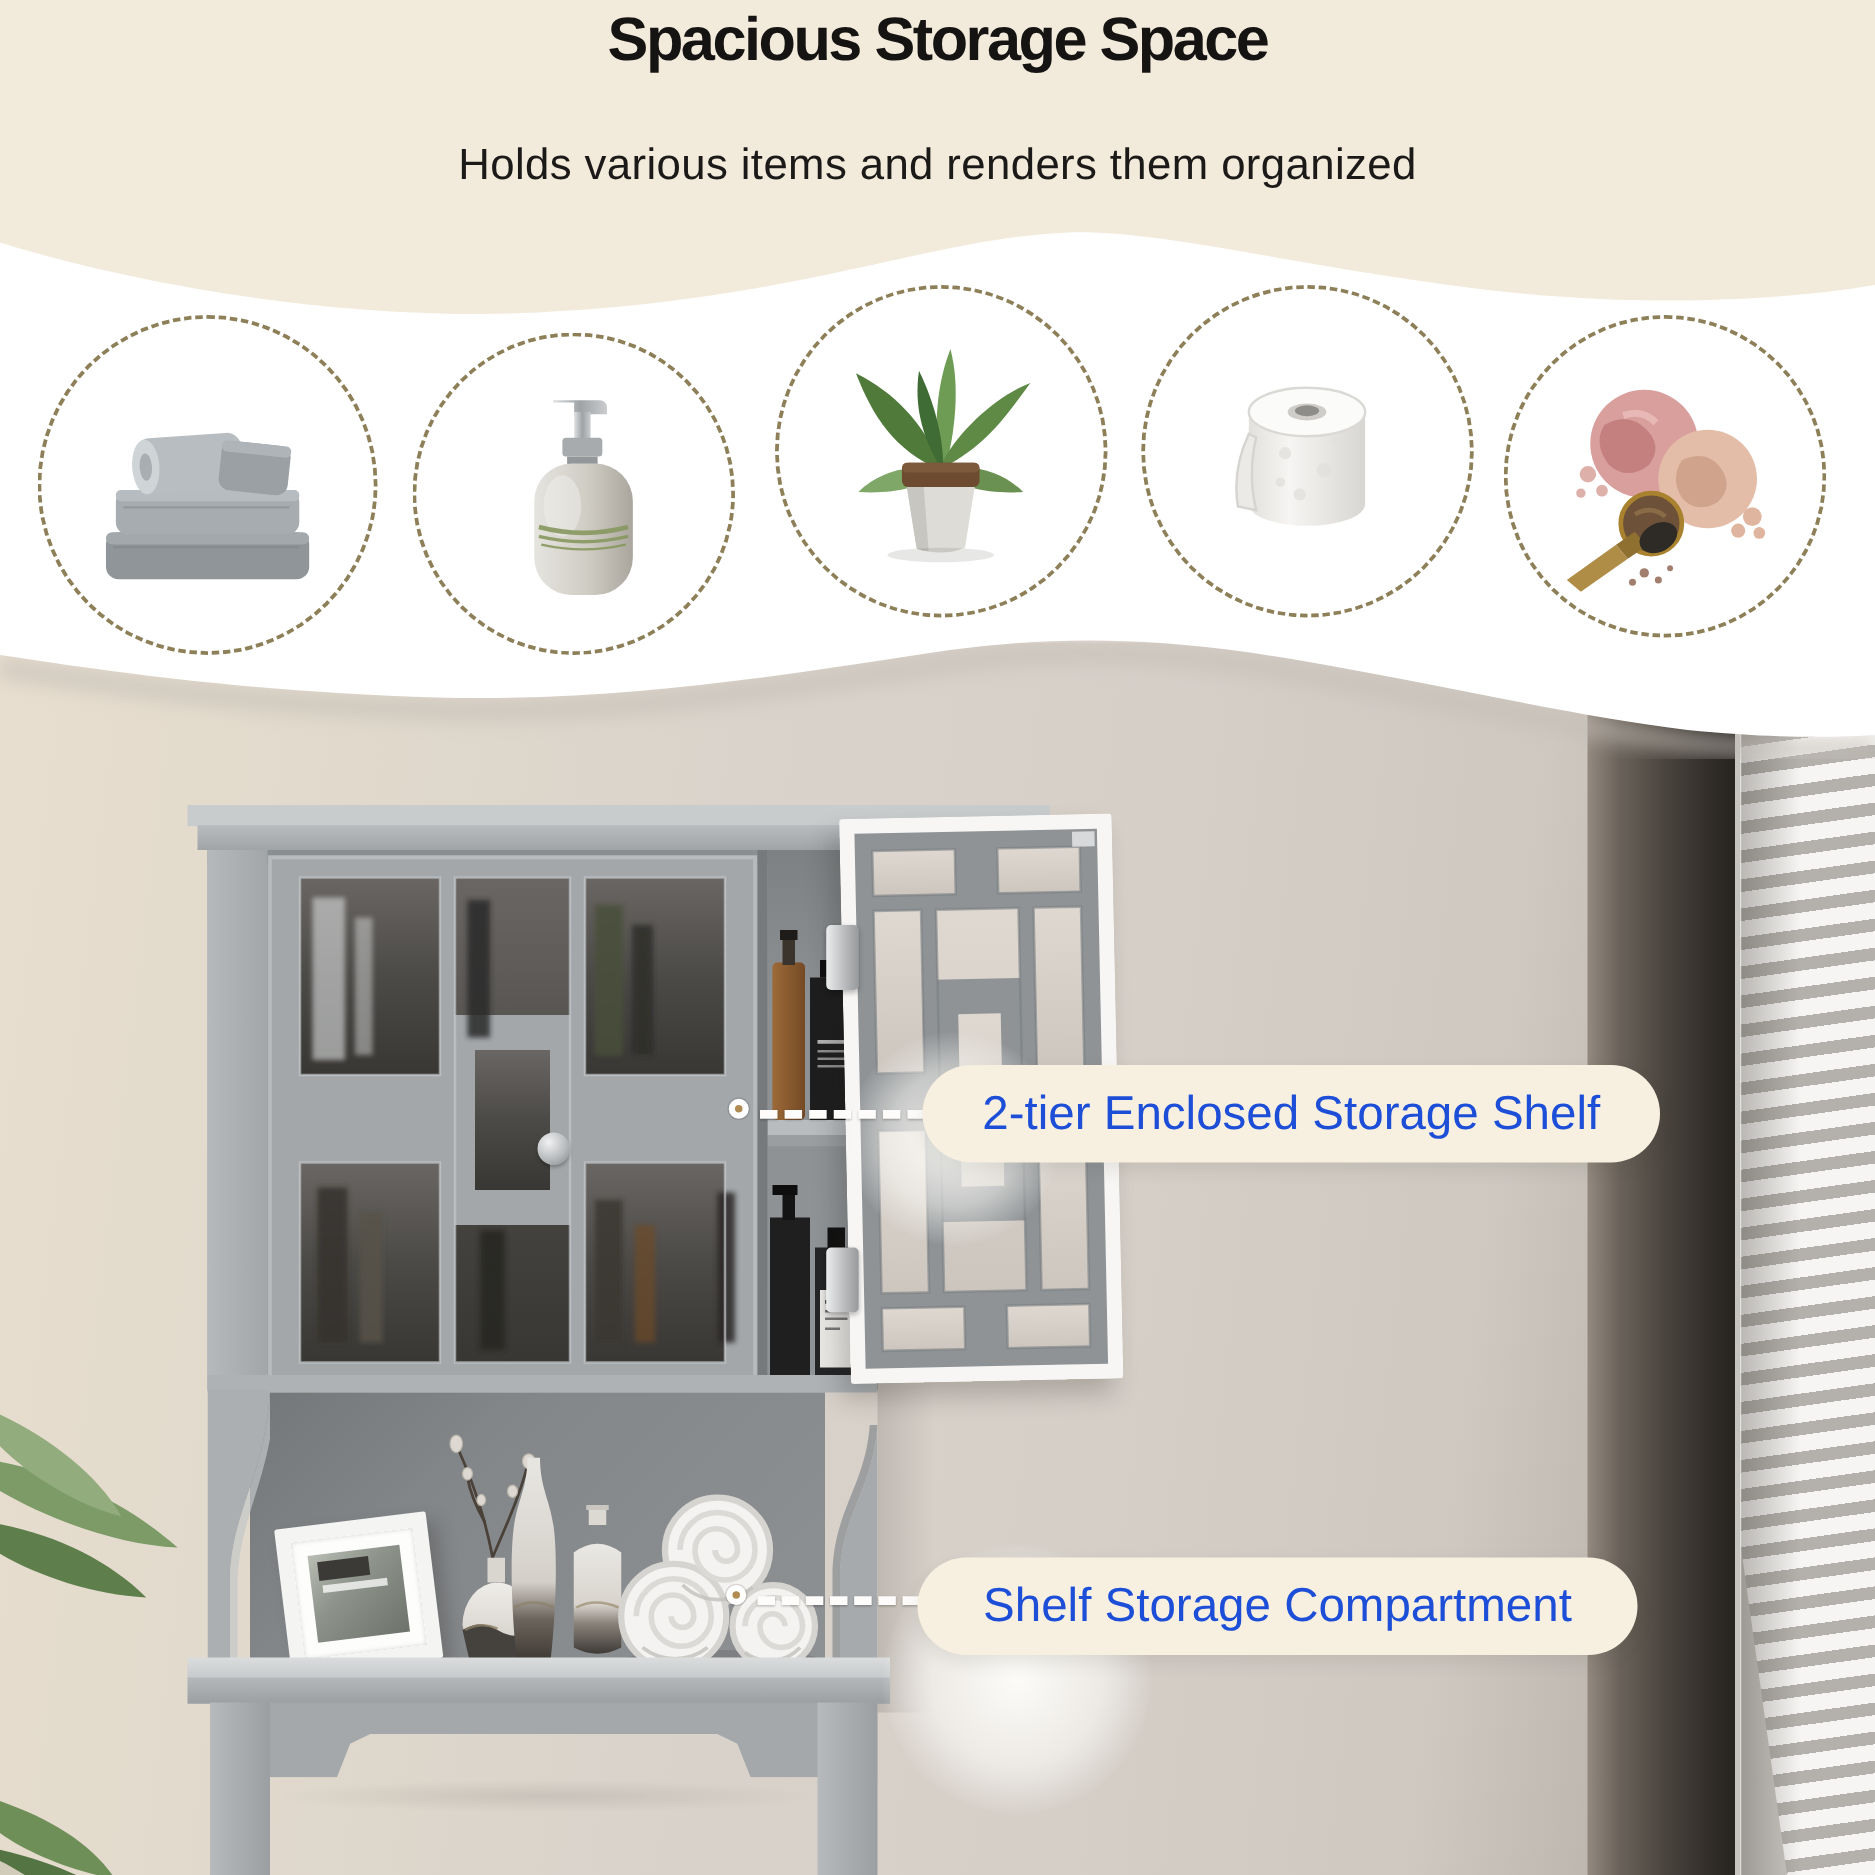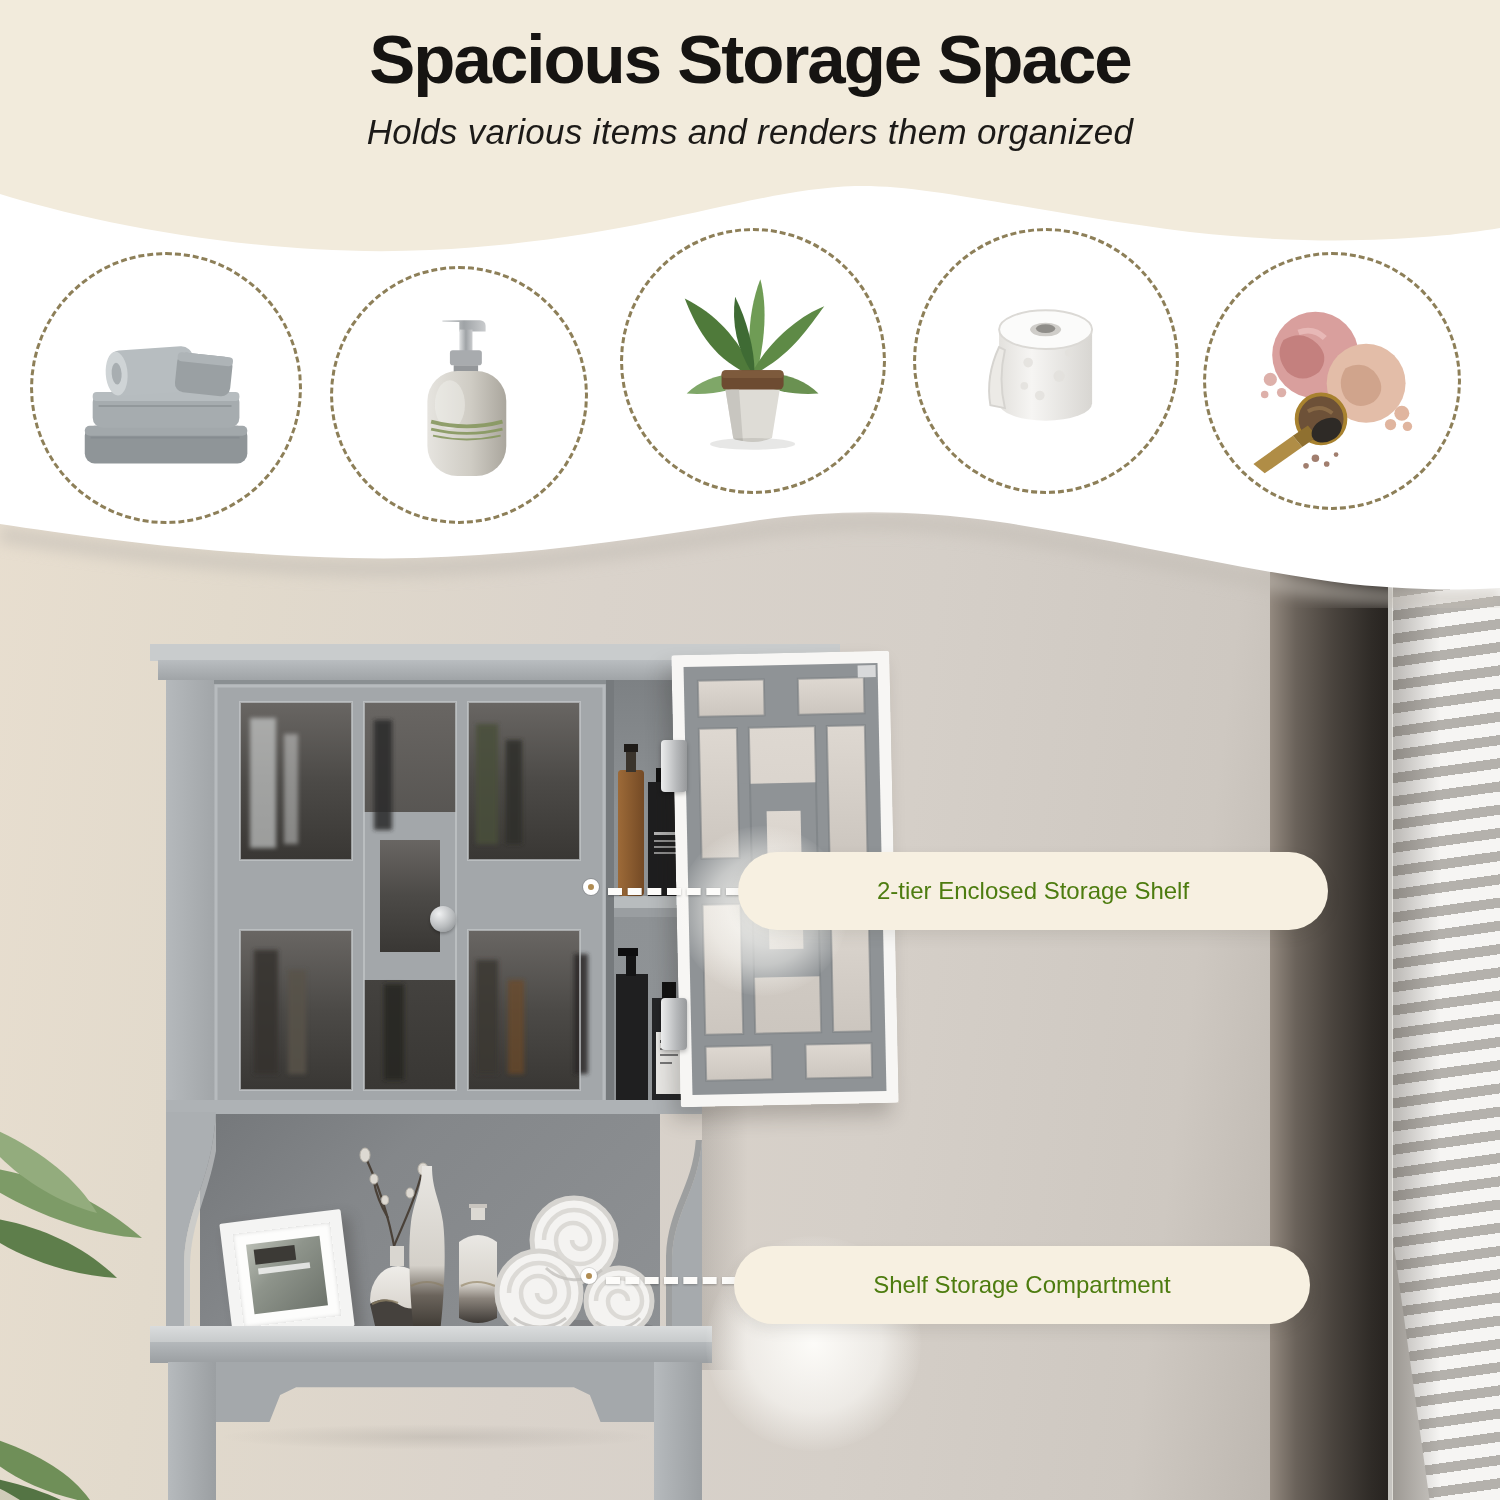--- a/index.html
+++ b/index.html
@@ -73,38 +73,38 @@
   .photo-frame .mat{width:100%;height:100%;background:#fdfdfc;padding:12px;box-shadow:inset 0 0 4px rgba(0,0,0,.15);}
   .photo-frame .pic{width:100%;height:100%;background:linear-gradient(140deg,#b9bdb4 0%,#8e948b 40%,#6d736b 100%);position:relative;}
   .photo-frame .pic:before{content:"";position:absolute;left:10%;top:8%;width:55%;height:22%;background:#3c3a36;}
   .photo-frame .pic:after{content:"";position:absolute;left:12%;top:36%;width:70%;height:8%;background:rgba(255,255,255,.75);}
 
   
   #white-wave{position:absolute;left:0;top:0;z-index:5;pointer-events:none;}
   #cream-wave{position:absolute;left:0;top:0;z-index:6;pointer-events:none;}
 
   
-  .title{position:absolute;left:0;top:20px;width:100%;text-align:center;z-index:7;
-    font-size:69px;font-weight:bold;letter-spacing:-2px;color:var(--title-text,#161412);}
+  .title{position:absolute;left:0;top:4px;width:100%;text-align:center;z-index:7;
+    font-size:49px;font-weight:bold;letter-spacing:-2px;color:var(--title-text,#161412);}
   .subtitle{position:absolute;left:0;top:112px;width:100%;text-align:center;z-index:7;
-    font-size:35px;color:#1c1a18;letter-spacing:.3px;font-style:italic;}
+    font-size:35px;color:#1c1a18;letter-spacing:.3px;}
 
   
   .feature-circle{position:absolute;z-index:7;border-radius:50%;background:#fff;
     border:3px dashed var(--dashed-circle,#8d7f58);display:flex;align-items:center;justify-content:center;}
   .feature-circle svg{width:82%;height:82%;}
   .fc1{left:30px;top:252px;width:272px;height:272px;}
   .fc2{left:330px;top:266px;width:258px;height:258px;}
   .fc3{left:620px;top:228px;width:266px;height:266px;}
   .fc4{left:913px;top:228px;width:266px;height:266px;}
   .fc5{left:1203px;top:252px;width:258px;height:258px;}
 
   
   .callout-pill{position:absolute;z-index:9;background:var(--callout-bg,#f7f0e1);border-radius:40px;
-    display:flex;align-items:center;justify-content:center;font-size:24px;color:#4d7c0f;
+    display:flex;align-items:center;justify-content:center;font-size:38px;color:#1d4ed8;
     box-shadow:0 6px 14px rgba(60,55,48,.10);}
   .pill1{left:738px;top:852px;width:590px;height:78px;}
   .pill2{left:734px;top:1246px;width:576px;height:78px;}
   .connector{position:absolute;z-index:8;height:0;border-top:7px dashed #fdfcfa;
     filter:drop-shadow(0 1px 1px rgba(0,0,0,.25));}
   .conn1{left:608px;top:888px;width:132px;}
   .conn2{left:606px;top:1277px;width:130px;}
   .callout-dot{position:absolute;z-index:9;width:16px;height:16px;border-radius:50%;
     background:var(--callout-dot,#b08c52);border:5px solid #fff;box-shadow:0 0 0 1px rgba(0,0,0,.12);}
   .dot1{left:583px;top:879px;} .dot2{left:581px;top:1268px;}

